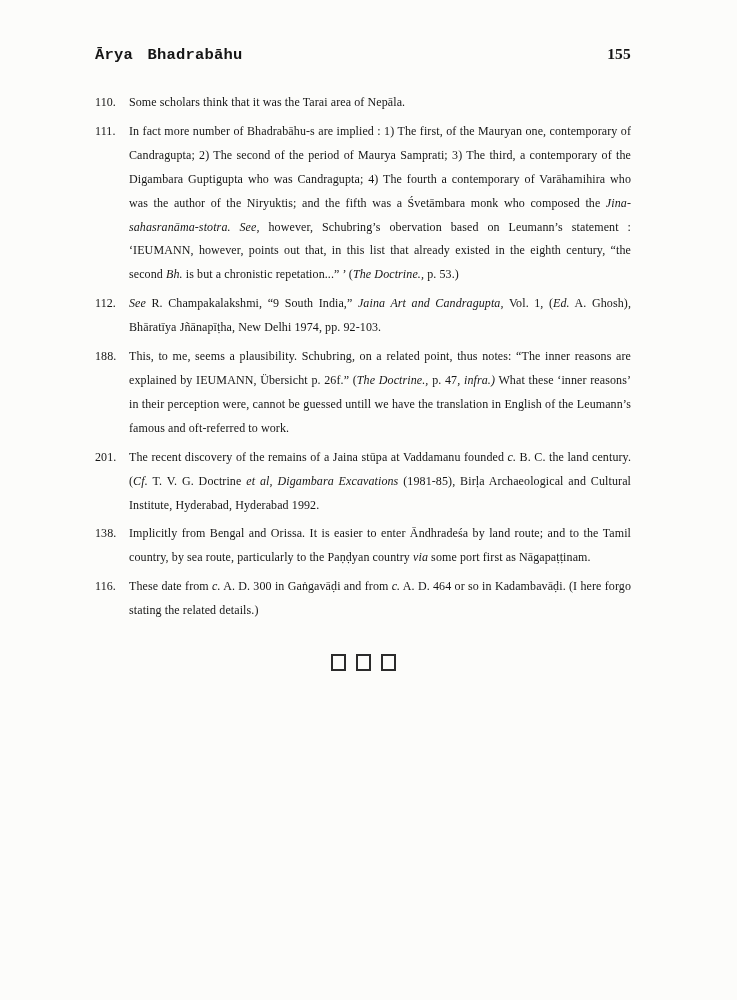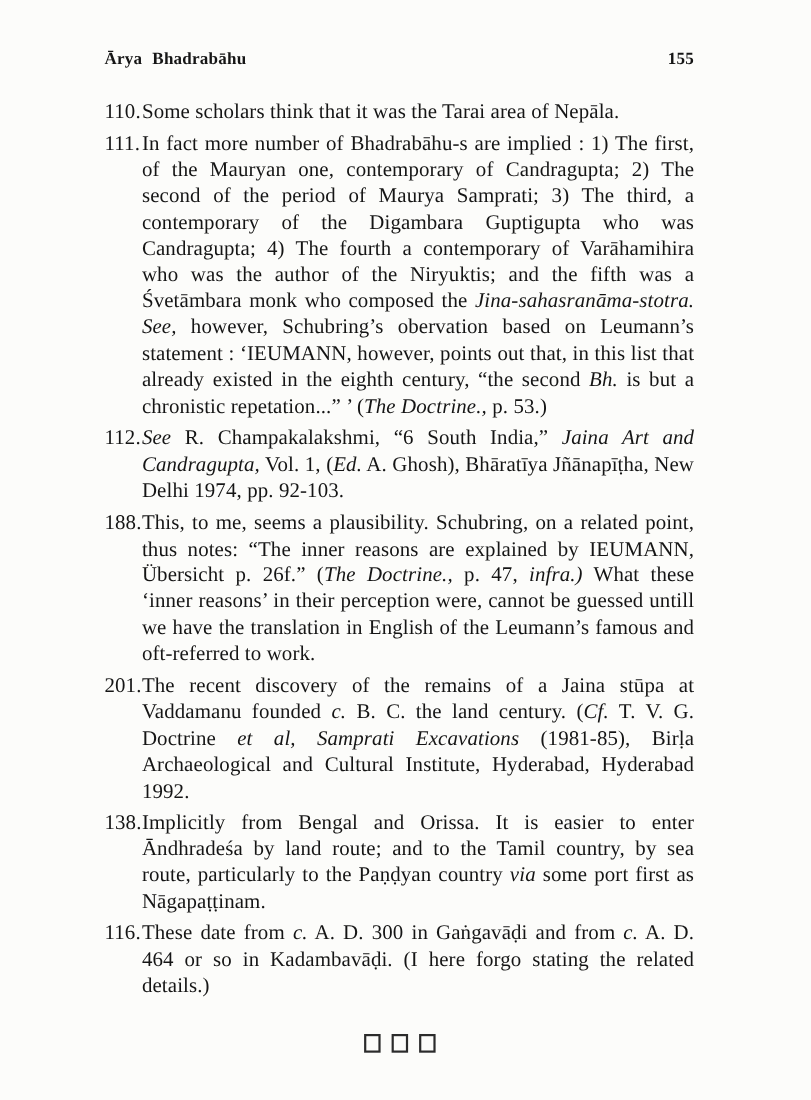--- a/index.html
+++ b/index.html
@@ -24,28 +24,29 @@
   .running-head {
     display: flex;
     justify-content: space-between;
     align-items: baseline;
     font-weight: bold;
     font-size: 15.5px;
     letter-spacing: 0.2px;
   }
   .running-head .title {
     word-spacing: 5px;
+    font-family: Liberation Mono, monospace;
   }
   .notes {
     margin-top: 27px;
   }
   .note {
     position: relative;
     padding-left: 34px;
-    font-size: 19px;
+    font-size: 12px;
     line-height: 23.9px;
     text-align: justify;
     margin-bottom: 5px;
     letter-spacing: 0.1px;
   }
   .note-num {
     position: absolute;
     left: 0;
     top: 0;
   }
@@ -83,31 +84,31 @@
       <span class="note-text"><span>Some scholars think that it was the Tarai area of Nepāla.</span></span>
     </div>
 
     <div class="note">
       <span class="note-num">111.</span>
       <span class="note-text"><span>In fact more number of Bhadrabāhu-s are implied : 1) The first, of the Mauryan one, contemporary of Candragupta; 2) The second of the period of Maurya Samprati; 3) The third, a contemporary of the Digambara Guptigupta who was Candragupta; 4) The fourth a contemporary of Varāhamihira who was the author of the Niryuktis; and the fifth was a Śvetāmbara monk who composed the </span><i>Jina-sahasranāma-stotra. See,</i><span> however, Schubring’s obervation based on Leumann’s statement : ‘IEUMANN, however, points out that, in this list that already existed in the eighth century, “the second </span><i>Bh.</i><span> is but a chronistic repetation...” ’ (</span><i>The Doctrine.,</i><span> p. 53.)</span></span>
     </div>
 
     <div class="note">
       <span class="note-num">112.</span>
-      <span class="note-text"><i>See</i><span> R. Champakalakshmi, “6 South India,” </span><i>Jaina Art and Candragupta,</i><span> Vol. 1, (</span><i>Ed.</i><span> A. Ghosh), Bhāratīya Jñānapīṭha, New Delhi 1974, pp. 92-103.</span></span>
+      <span class="note-text"><i>See</i><span> R. Champakalakshmi, “9 South India,” </span><i>Jaina Art and Candragupta,</i><span> Vol. 1, (</span><i>Ed.</i><span> A. Ghosh), Bhāratīya Jñānapīṭha, New Delhi 1974, pp. 92-103.</span></span>
     </div>
 
     <div class="note">
       <span class="note-num">188.</span>
       <span class="note-text"><span>This, to me, seems a plausibility. Schubring, on a related point, thus notes: “The inner reasons are explained by IEUMANN, Übersicht p. 26f.” (</span><i>The Doctrine.,</i><span> p. 47, </span><i>infra.)</i><span> What these ‘inner reasons’ in their perception were, cannot be guessed untill we have the translation in English of the Leumann’s famous and oft-referred to work.</span></span>
     </div>
 
     <div class="note">
       <span class="note-num">201.</span>
-      <span class="note-text"><span>The recent discovery of the remains of a Jaina stūpa at Vaddamanu founded </span><i>c.</i><span> B. C. the land century. (</span><i>Cf.</i><span> T. V. G. Doctrine </span><i>et al, Samprati Excavations</i><span> (1981-85), Birḷa Archaeological and Cultural Institute, Hyderabad, Hyderabad 1992.</span></span>
+      <span class="note-text"><span>The recent discovery of the remains of a Jaina stūpa at Vaddamanu founded </span><i>c.</i><span> B. C. the land century. (</span><i>Cf.</i><span> T. V. G. Doctrine </span><i>et al, Digambara Excavations</i><span> (1981-85), Birḷa Archaeological and Cultural Institute, Hyderabad, Hyderabad 1992.</span></span>
     </div>
 
     <div class="note">
       <span class="note-num">138.</span>
       <span class="note-text"><span>Implicitly from Bengal and Orissa. It is easier to enter Āndhradeśa by land route; and to the Tamil country, by sea route, particularly to the Paṇḍyan country </span><i>via</i><span> some port first as Nāgapaṭṭinam.</span></span>
     </div>
 
     <div class="note">
       <span class="note-num">116.</span>
       <span class="note-text"><span>These date from </span><i>c.</i><span> A. D. 300 in Gaṅgavāḍi and from </span><i>c.</i><span> A. D. 464 or so in Kadambavāḍi. (I here forgo stating the related details.)</span></span>

